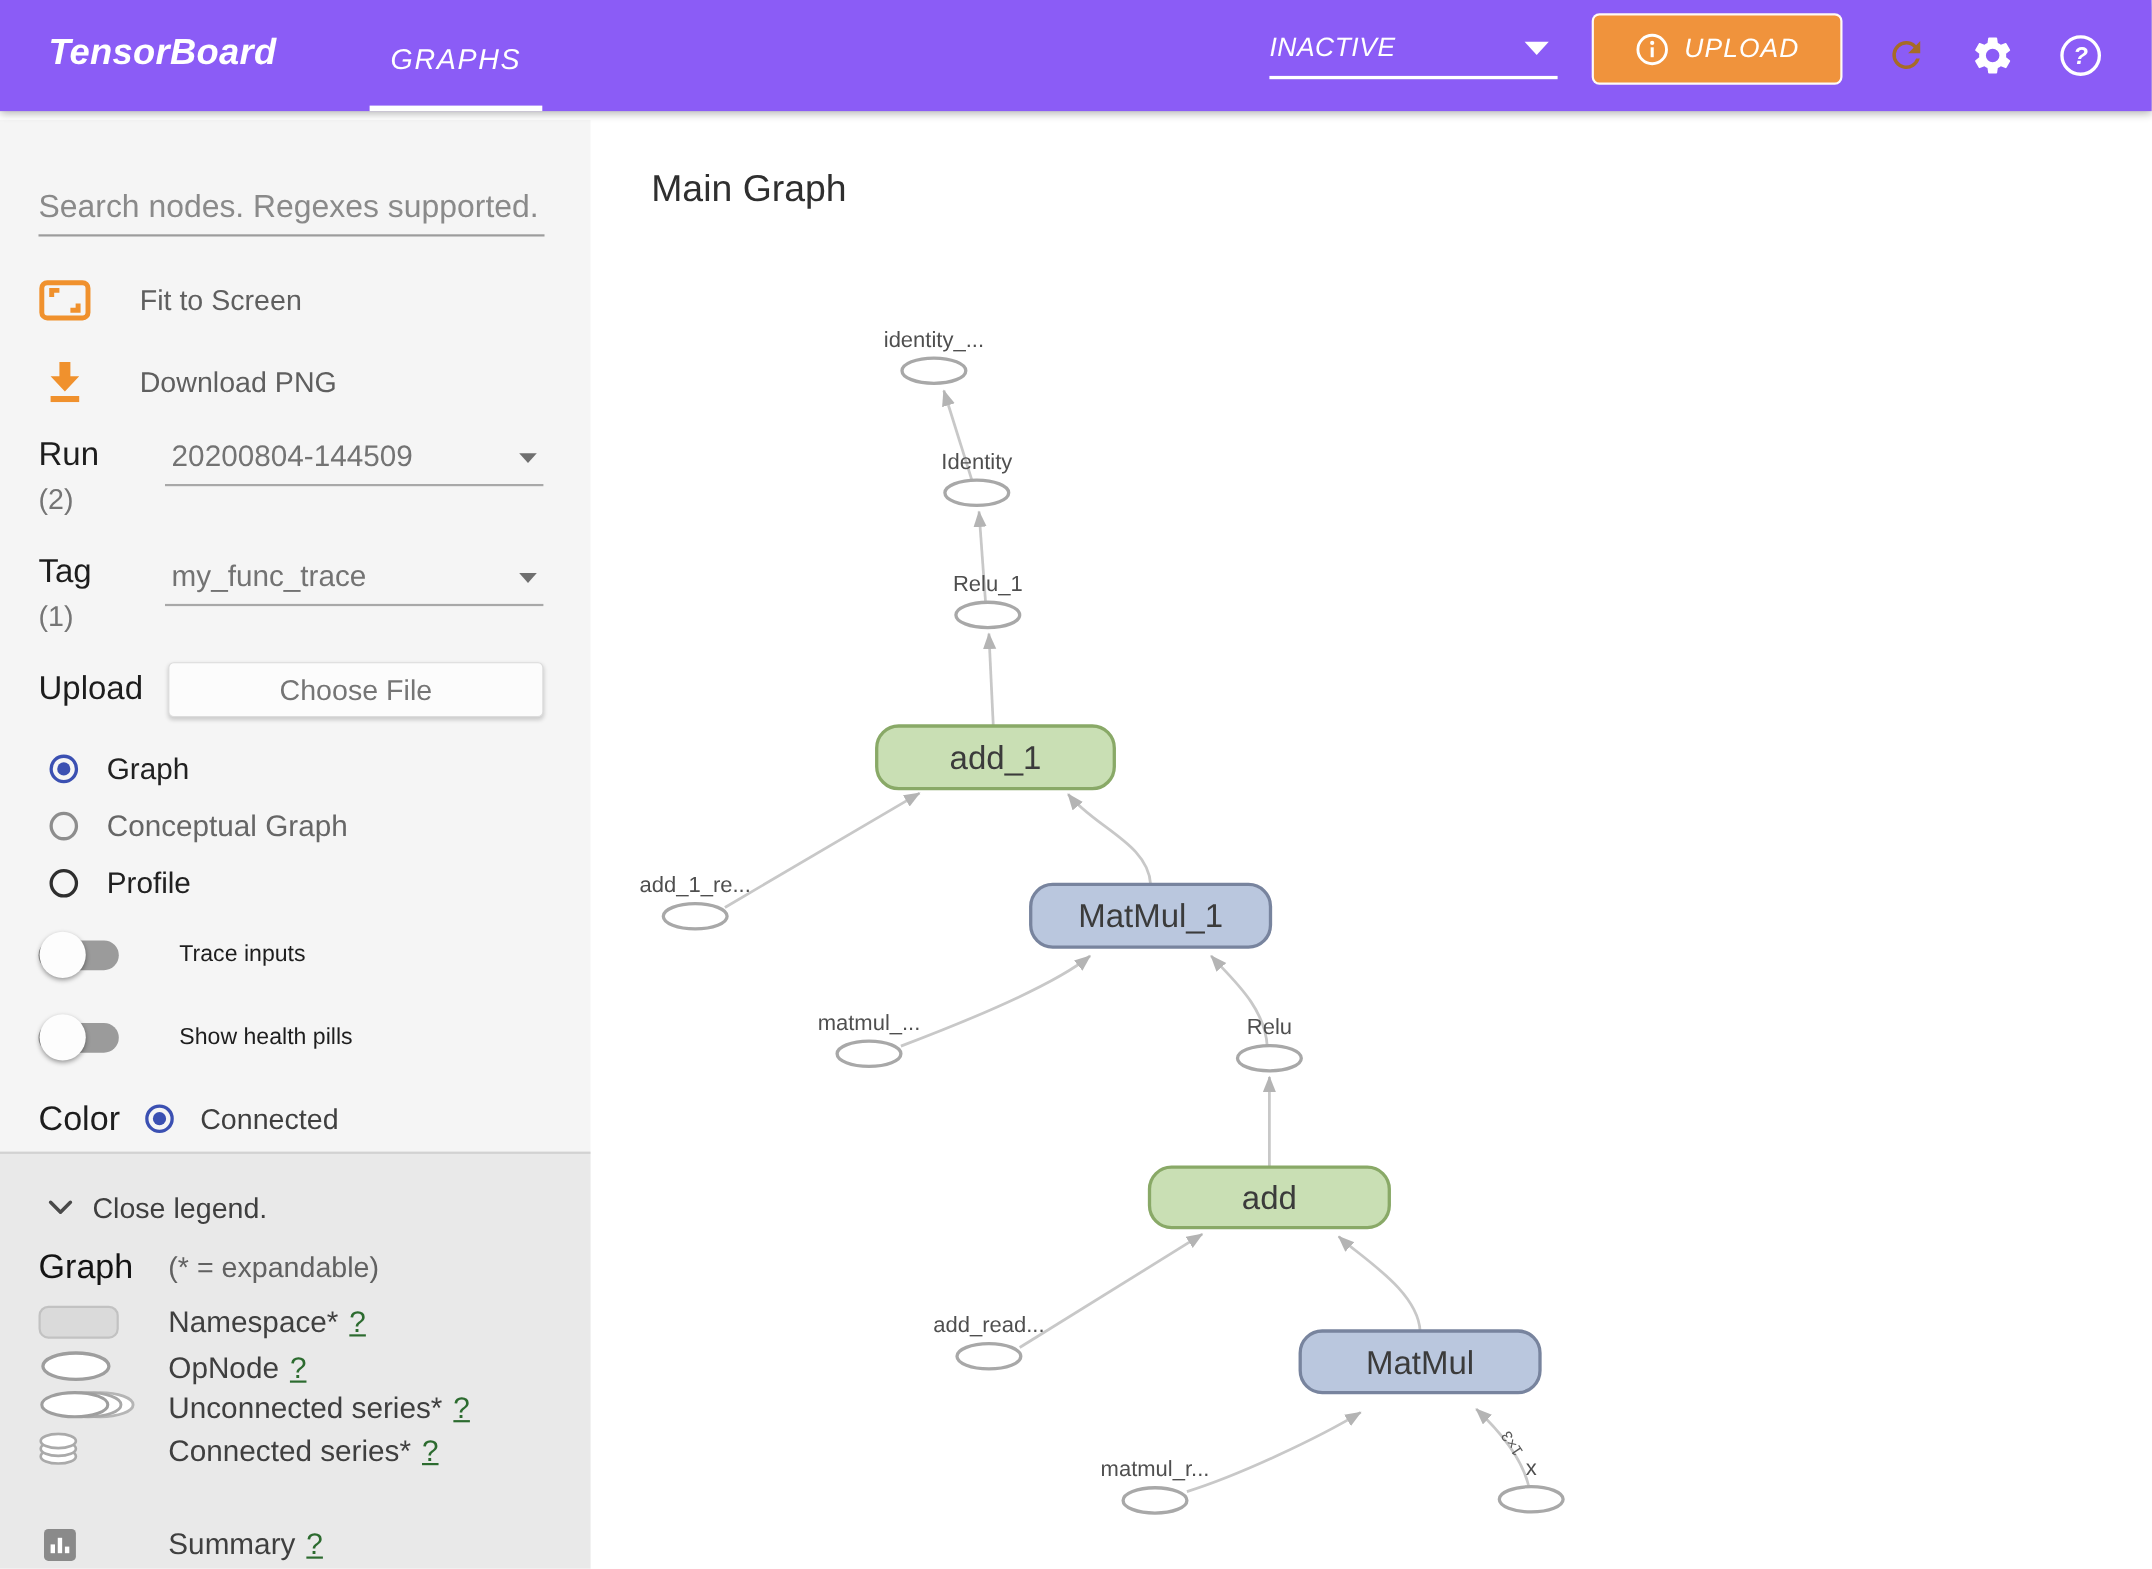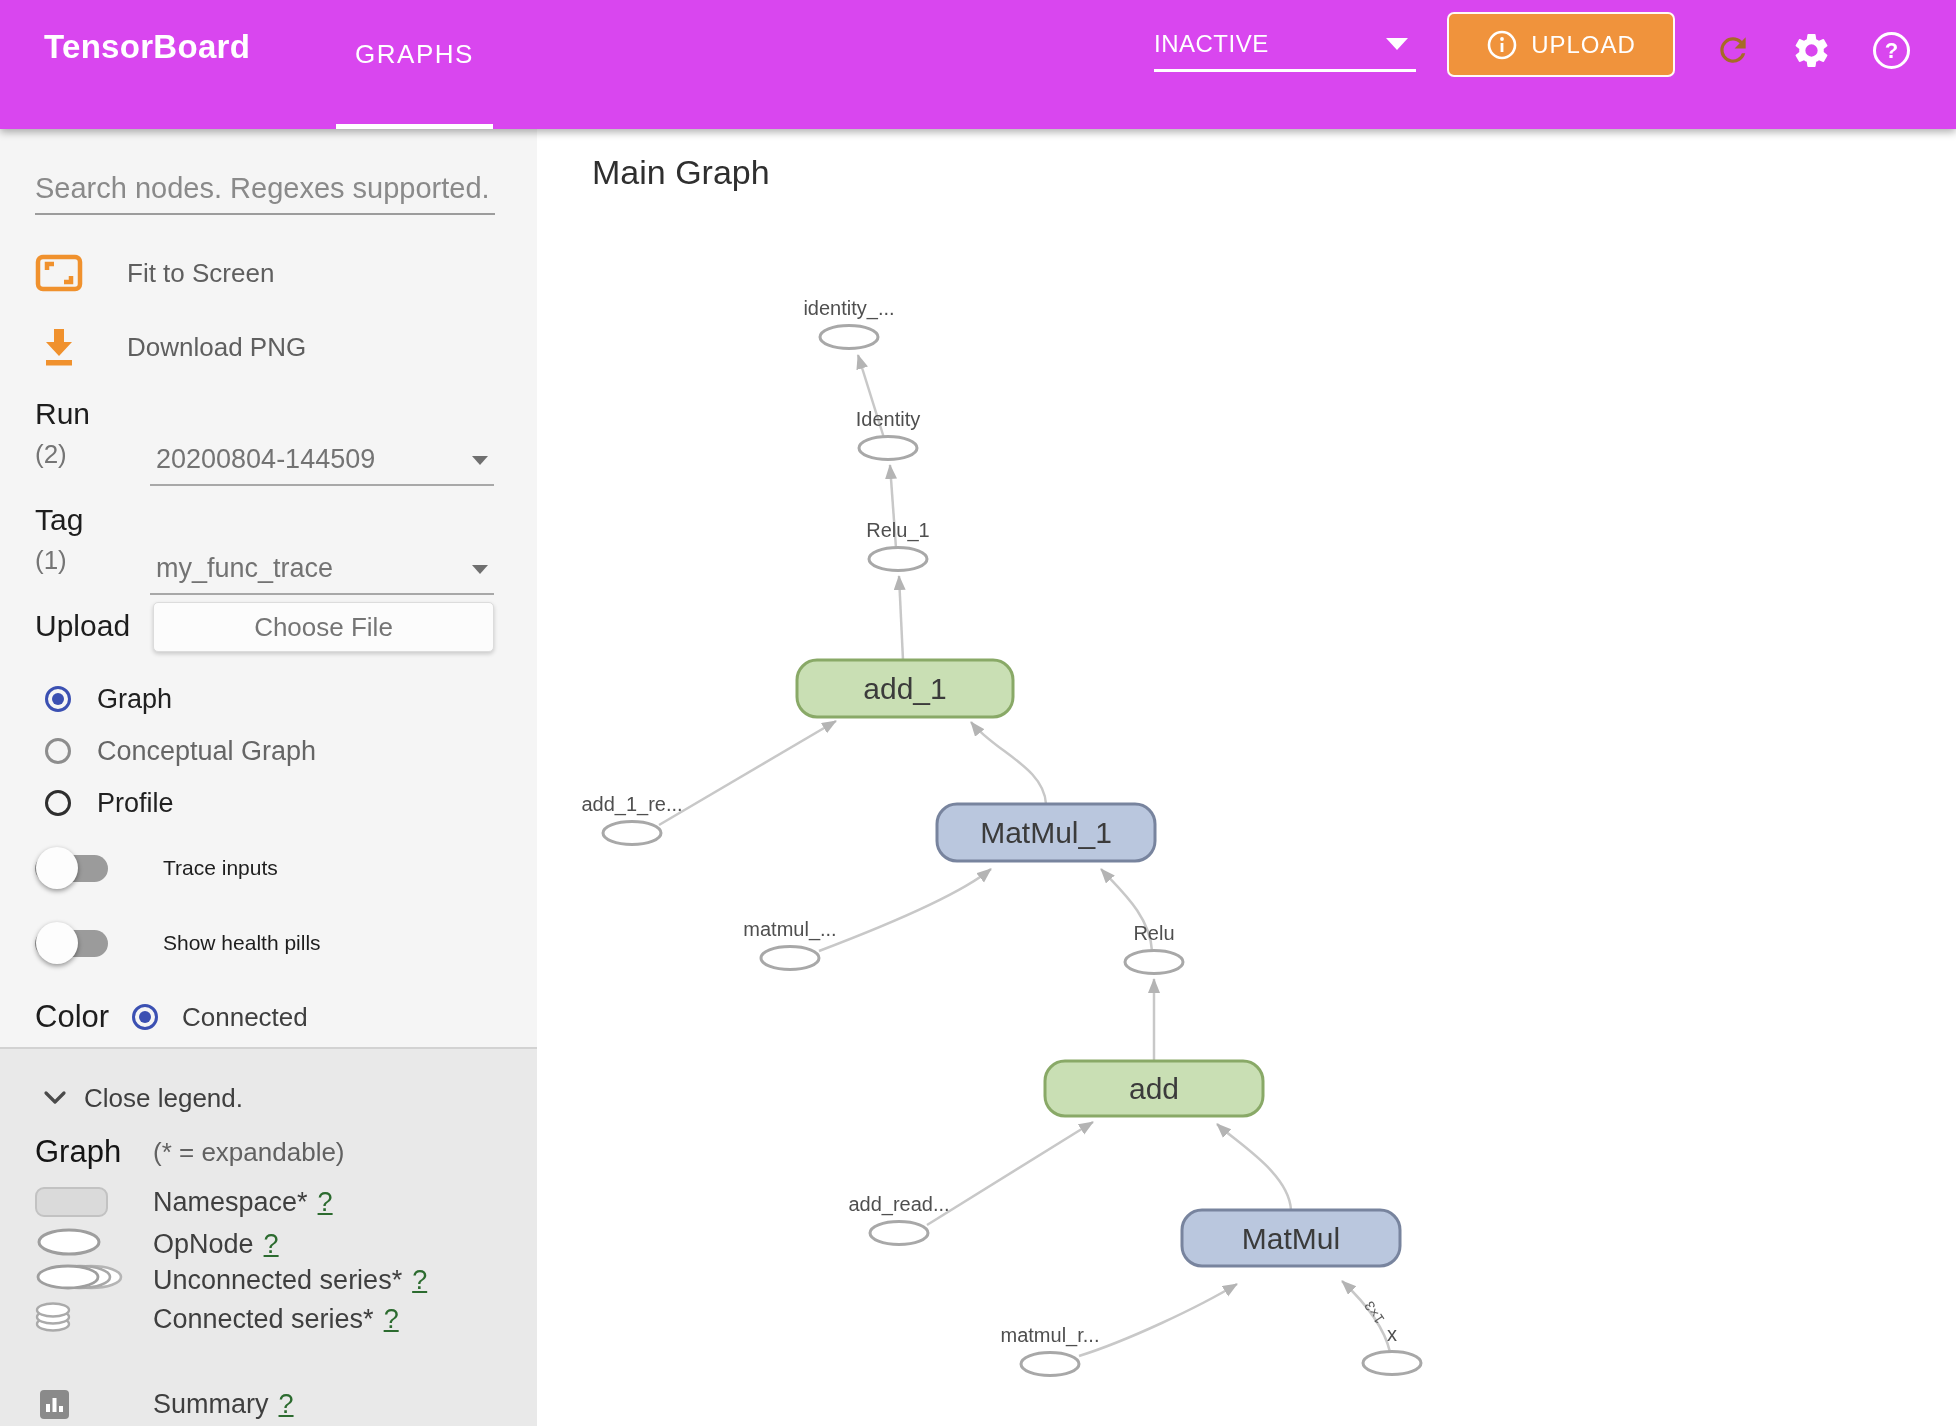--- a/index.html
+++ b/index.html
@@ -1,21 +1,21 @@
 <!DOCTYPE html>
 <html><head>
 <meta charset="utf-8">
 <style>
   * { margin:0; padding:0; box-sizing:border-box; }
   html,body { width:1956px; height:1426px; overflow:hidden; background:#fff;
               font-family:"Liberation Sans", sans-serif; }
 
   
-  .header { position:absolute; left:0; top:0; width:1956px; height:129px;
-            background:#d946ef; box-shadow:0 3px 8px rgba(0,0,0,0.32); z-index:10; }
+  .header { position:absolute; left:0; top:0; width:1956px; height:101px;
+            background:#8b5cf6; box-shadow:0 3px 8px rgba(0,0,0,0.32); z-index:10;font-style:italic; }
   .logo { position:absolute; left:44px; top:28px; color:#fff; font-size:33px;
           font-weight:600; letter-spacing:0.3px; }
   .tab { position:absolute; left:336px; top:0; width:157px; height:109px;
          color:#fff; font-size:26px; font-weight:500; letter-spacing:1.5px;
          display:flex; align-items:center; justify-content:center; }
   .tab-underline { position:absolute; left:336px; bottom:0; width:157px; height:5px;
                    background:#fff; }
   .status-dd { position:absolute; left:1154px; top:18px; width:262px; height:54px;
                border-bottom:3px solid #fff; color:#fff; font-size:24px; font-weight:500;
                letter-spacing:0.5px; display:flex; align-items:center; }
@@ -39,21 +39,21 @@
                        text-overflow:ellipsis; }
   .search-wrap input::placeholder { color:#8a8a8a; opacity:1; }
   .tool-row { position:absolute; left:35px; display:flex; align-items:center;
               height:48px; cursor:pointer; }
   .tool-row .ticon { width:48px; display:flex; justify-content:center; }
   .tool-row .tlabel { margin-left:44px; font-size:26px; color:#5f5f5f; }
 
   .fieldlabel { position:absolute; left:35px; font-size:30px; color:#1d1d1d; }
   .fieldcount { position:absolute; left:35px; font-size:26px; color:#757575; }
   .dd-box { position:absolute; left:150px; width:344px; height:48px;
-            border-bottom:2px solid #a8a8a8; cursor:pointer;margin-top:44px; }
+            border-bottom:2px solid #a8a8a8; cursor:pointer; }
   .dd-box .dd-value { position:absolute; left:6px; top:6px; font-size:27px; color:#737373;
                       white-space:nowrap; }
   .dd-box .dd-caret { position:absolute; right:6px; top:18px; width:0; height:0;
                       border-left:8px solid transparent; border-right:8px solid transparent;
                       border-top:9px solid #6f6f6f; }
   .choose-btn { position:absolute; left:153px; top:493px; width:341px; height:50px;
                 background:#fcfcfc; border:1px solid #dcdcdc; border-radius:5px;
                 box-shadow:0 2px 4px rgba(0,0,0,0.18); display:flex; align-items:center;
                 justify-content:center; font-size:26px; color:#757575; cursor:pointer; }
 

